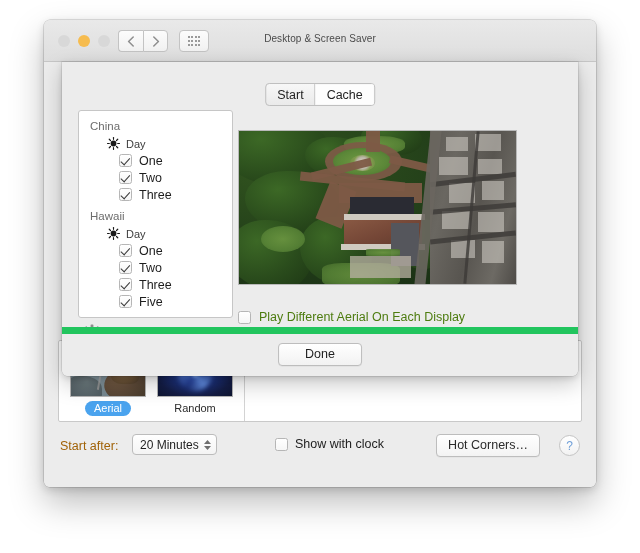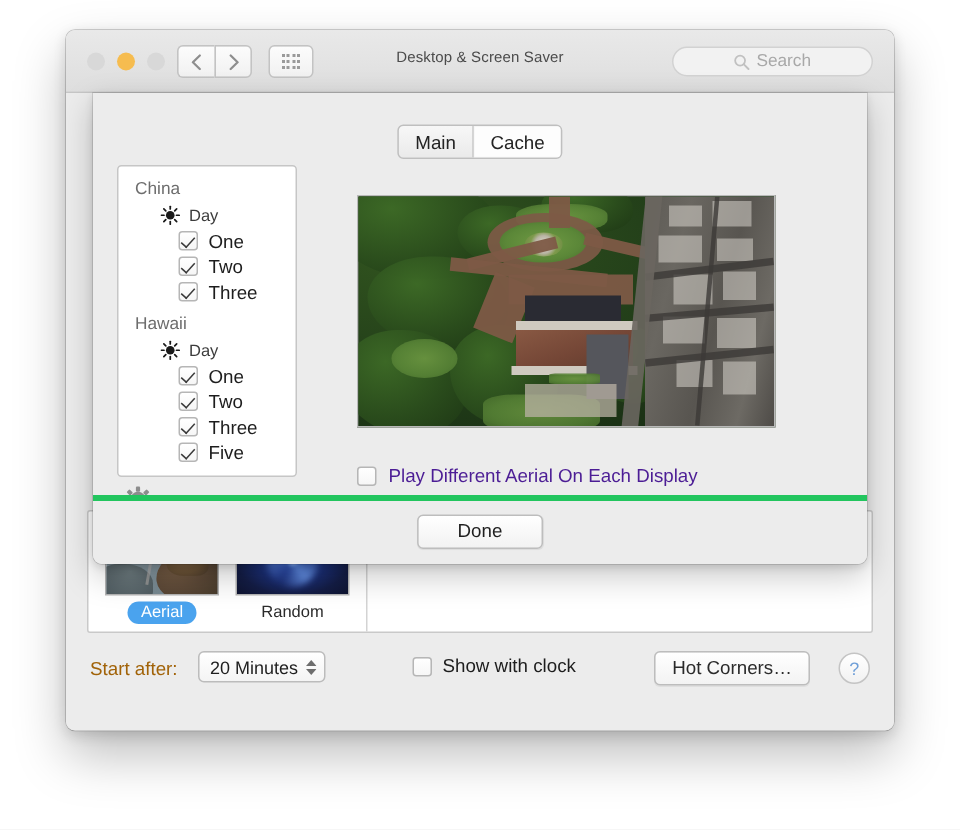--- a/index.html
+++ b/index.html
@@ -348,21 +348,21 @@
   .tab.active {
     background: #fdfdfd;
     box-shadow: inset 0 0 0 0.5px rgba(0,0,0,0.04);
   }
 
   
   #cache-list {
     position: absolute;
     left: 16px;
     top: 48px;
-    width: 120px;
+    width: 155px;
     height: 208px;
     background: #ffffff;
     border: 1px solid #c6c6c6;
     border-radius: 3px;
     box-sizing: border-box;
     overflow: hidden;
     padding-top: 6px;
   }
   .grp-header {
     font-size: 11.5px;
@@ -451,35 +451,35 @@
     border-radius: 50%;
     background: radial-gradient(circle, #e4e0d4 0%, #b9b4a4 40%, #7e9a4c 60%, #6b8a42 100%);
   }
 
   #play-different-row {
     position: absolute;
     left: 176px;
     top: 248px;
     display: flex; align-items: center; gap: 8px;
   }
-  #play-different-label { font-size: 12.5px; color: #4c1d95; text-align: center; }
+  #play-different-label { font-size: 12.5px; color: #4d7c0f; text-align: center; }
 
   #visit-project-page {
     position: absolute;
     right: 22px;
     top: 280px;
     font-size: 12.5px;
     color: #3a7cc4;
   }
 
   #sheet-footer {
     position: absolute;
     left: 0; right: 0; bottom: 0;
     height: 42px;
-    border-top: 4px solid #22c55e;
+    border-top: 7px solid #22c55e;
     background: #ececec;
     border-radius: 0 0 6px 6px;
   }
   #done-button {
     position: absolute;
     left: 50%;
     transform: translateX(-50%);
     top: 9px;
     padding: 3px 26px 4px;
     font-size: 12.5px;
@@ -523,27 +523,20 @@
           <i></i>
         <i></i>
           <i></i>
           <i></i>
           <i></i>
       </span>
     </div>
 
     <div id="window-title">Desktop &amp; Screen Saver</div>
 
-    <div id="search-field">
-      <svg class="sicon" width="11" height="11" viewBox="0 0 11 11">
-        <circle cx="4.4" cy="4.4" r="3.3" fill="none" stroke="#9a9a9a" stroke-width="1.2"></circle>
-        <path d="M6.9 6.9 L10 10" stroke="#9a9a9a" stroke-width="1.3" stroke-linecap="round"></path>
-      </svg>
-      <span id="search-placeholder">Search</span>
-    </div>
   </div>
 
   <div id="prefs-body">
 
     <div id="panel-area">
       <div id="thumb-pane">
 
         <div class="thumb-cell random">
           <div class="thumb-img">
             <div class="thumb-random-art">
@@ -593,21 +586,21 @@
         <span style="font-size:12.5px;color:#1d1d1d;text-align:center;">Show with clock</span>
       </div>
 
       <div id="hot-corners-button">Hot Corners…</div>
       <div id="help-button">?</div>
     </div>
 
     <div id="cache-sheet">
 
       <div id="tabs">
-        <div class="tab">Main</div>
+        <div class="tab">Start</div>
         <div class="tab active">Cache</div>
       </div>
 
       <div id="cache-list">
 
         <div class="grp-header">China</div>
         <div class="day-row">
           <svg width="13" height="13" viewBox="0 0 14 14">
             <circle cx="7" cy="7" r="3.1" fill="#1a1a1a"></circle>
             <g stroke="#1a1a1a" stroke-width="1.25" stroke-linecap="round">

